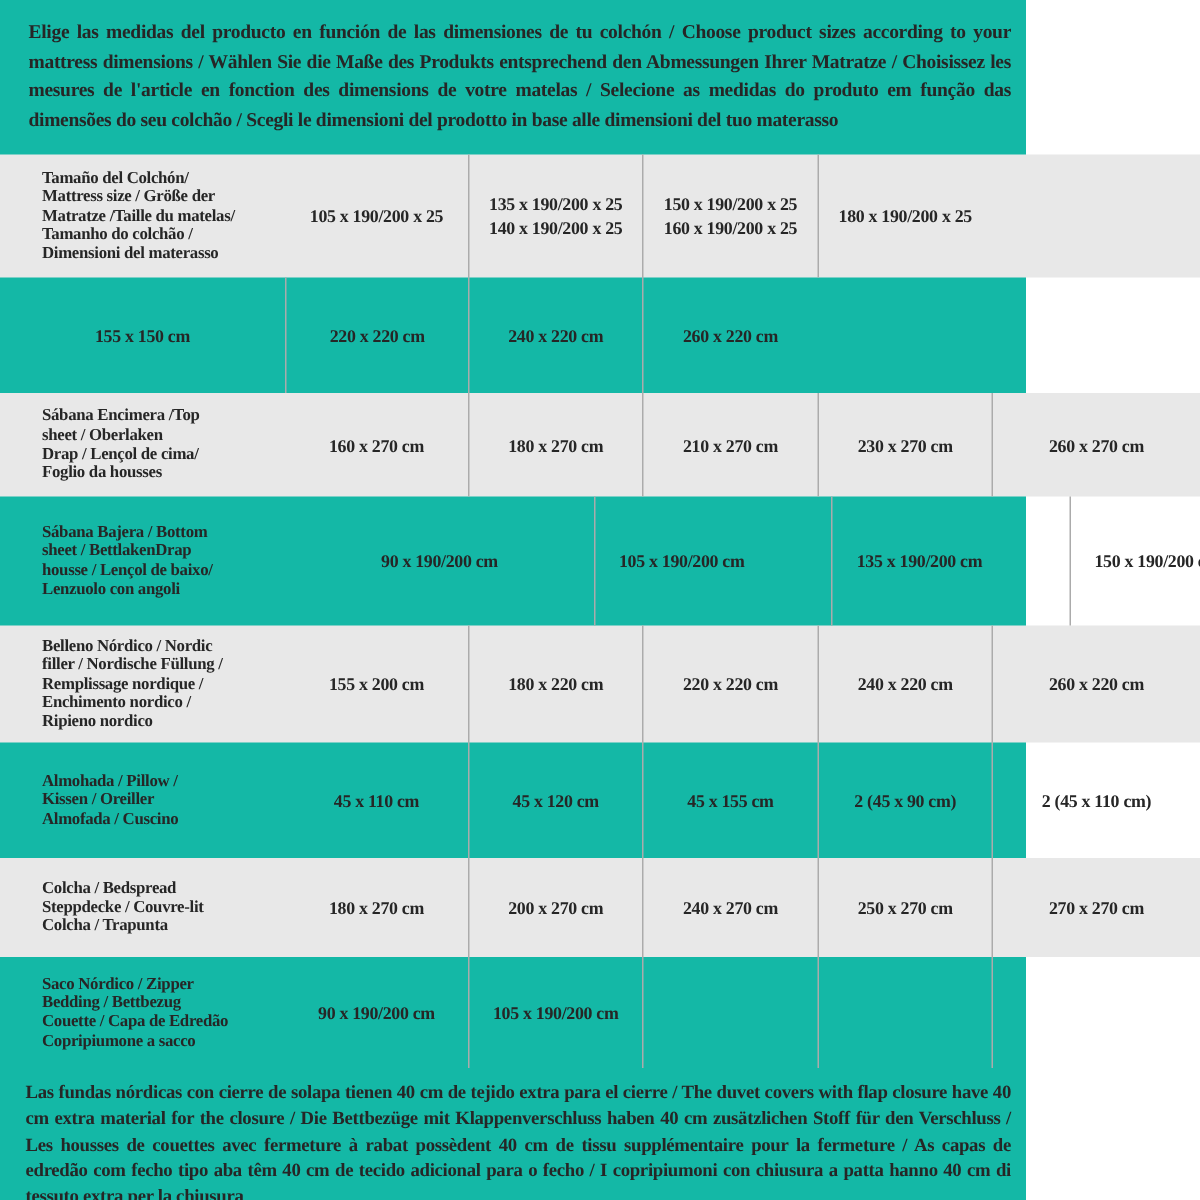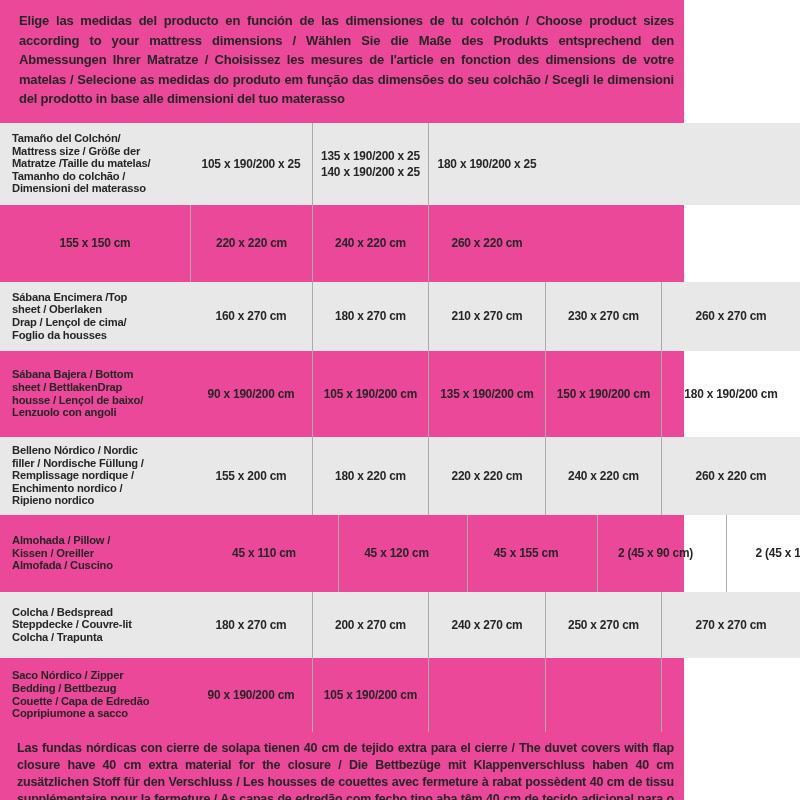--- a/index.html
+++ b/index.html
@@ -4,21 +4,21 @@
 <style>
   * { margin: 0; padding: 0; box-sizing: border-box; }
   html, body { background: #ffffff; }
   body {
     width: 800px; height: 800px;
     font-family: "Liberation Sans", sans-serif;
     font-weight: bold;
     color: #262626;
     overflow: hidden;
   }
-  .page { width: 684px; height: 800px; background: #ec4899; }
+  .page { width: 684px; height: 800px; background: #14b8a6; font-family: Liberation Serif, serif; }
 
   .header {
     padding: 11px 10px 0 19px;
     font-size: 13px;
     line-height: 19.5px;
     text-align: justify;
     letter-spacing: -0.2px;
     white-space: pre-line;
   }
 
@@ -26,38 +26,38 @@
 
   .row {
     display: grid;
     grid-template-columns: 190px 122px 116px 117px 116px 139px;
     width: 800px;
   }
   .row:nth-child(odd) { background: var(--row-alt-bg, #e8e8e8); }
   .row:nth-child(1) { min-height: 82px; }
   .row:nth-child(2) { min-height: 77px; }
   .row:nth-child(3) { min-height: 69px; }
-  .row:nth-child(4) { min-height: 86px; }
+  .row:nth-child(4) { min-height: 86px; gap: 42px; }
   .row:nth-child(5) { min-height: 78px; }
-  .row:nth-child(6) { min-height: 77px; gap: 13px; }
+  .row:nth-child(6) { min-height: 77px; }
   .row:nth-child(7) { min-height: 66px; }
   .row:nth-child(8) { min-height: 74px; }
 
   .cell {
     display: flex;
     align-items: center;
     justify-content: center;
     text-align: center;
     white-space: pre-line;
     letter-spacing: -0.2px;
   }
   .cell.label {
     justify-content: flex-start;
     text-align: left;
-    padding: 6px 4px 6px 12px;
+    padding: 6px 4px 6px 28px;
     font-size: 11.2px;
     line-height: 12.6px;
   }
   .cell.val {
     font-size: 11.9px;
     line-height: 16px;
   }
   .cell.val + .cell.val { border-left: 1px solid var(--divider, #ababab); }
 
   .footer {
@@ -79,20 +79,22 @@
   <div class="size-table" id="size-table">
   <div class="row">
     <div class="cell label">Tamaño del Colchón/
 Mattress size / Größe der
 Matratze /Taille du matelas/
 Tamanho do colchão /
 Dimensioni del materasso</div>
     <div class="cell val">105 x 190/200 x 25</div>
     <div class="cell val">135 x 190/200 x 25
 140 x 190/200 x 25</div>
+    <div class="cell val">150 x 190/200 x 25
+160 x 190/200 x 25</div>
     <div class="cell val">180 x 190/200 x 25</div>
   </div>
 
   <div class="row">
     <div class="cell val">155 x 150 cm</div>
     <div class="cell val">220 x 220 cm</div>
     <div class="cell val">240 x 220 cm</div>
     <div class="cell val">260 x 220 cm</div>
   </div>
 

